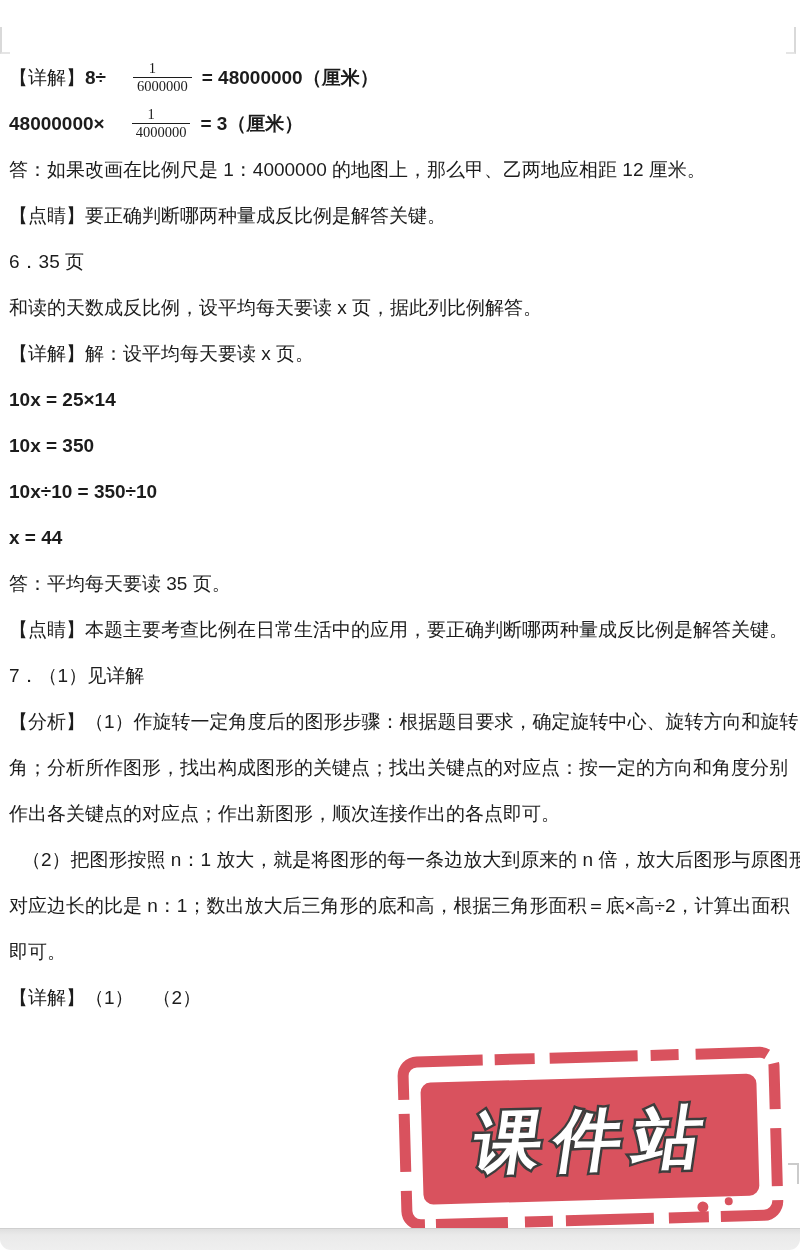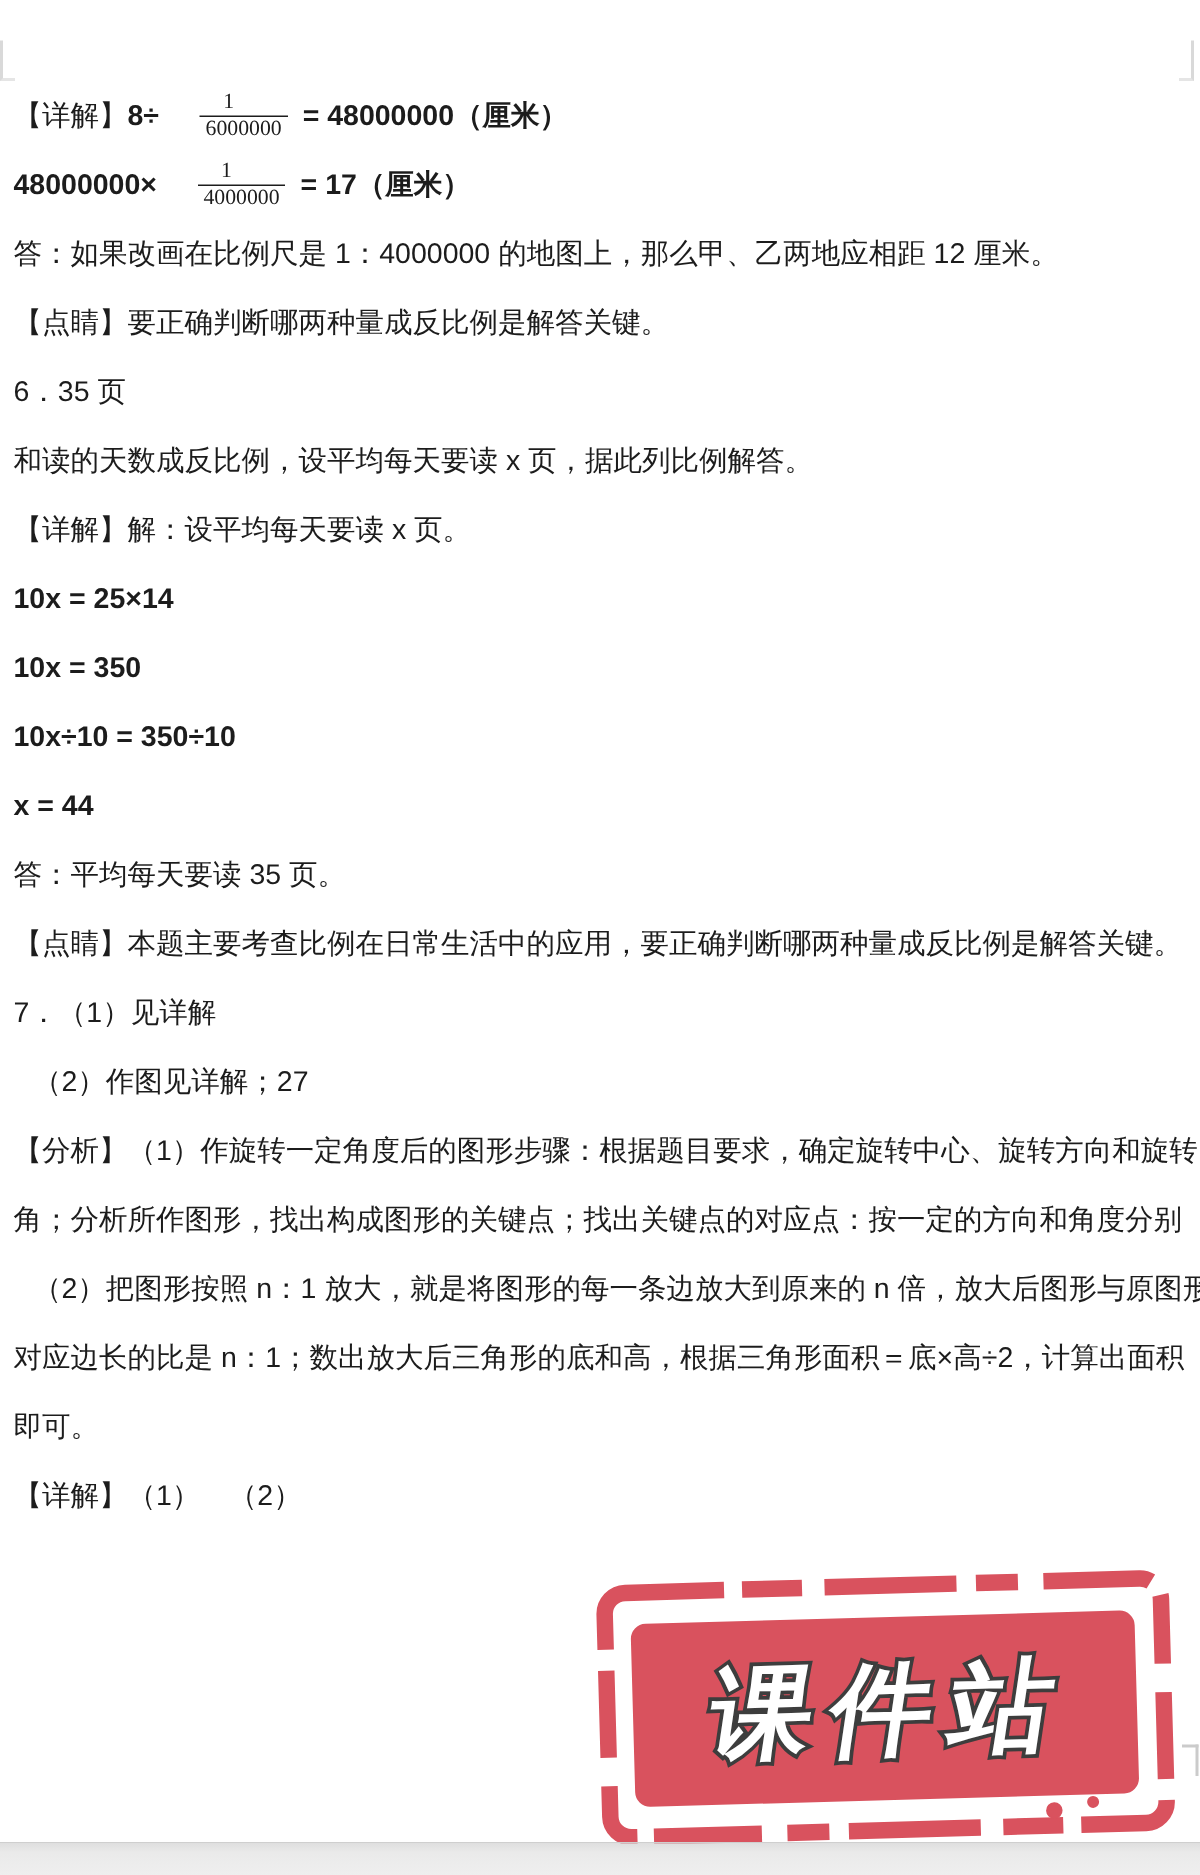--- a/index.html
+++ b/index.html
@@ -2,20 +2,21 @@
 <html style="--stamp-red: #d9525e; --text-color: #1c1c1c;"><head>
 <meta charset="utf-8">
 <style>
   * { margin:0; padding:0; box-sizing:border-box; }
   html,body { background:#ffffff; }
   .screen {
     position:relative; width:800px; height:1250px;
     background:#ffffff; overflow:hidden;
     font-family:"Liberation Sans","DejaVu Sans",sans-serif;
     color:var(--text-color,#1c1c1c);
+    border-radius:11px;
   }
   
   .doc-lines { position:absolute; left:9px; top:0; right:0; padding-top:55px; }
   .line {
     height:46px; line-height:46px; font-size:19px;
     white-space:nowrap; font-weight:400;
   }
   .line.indent { padding-left:13px; }
   .line.bold { font-weight:600; }
   .line.formula { display:flex; align-items:center; }
@@ -76,37 +77,37 @@
         </span>
         <span class="expr">= 48000000（厘米）</span>
       </div>
       <div class="line formula">
         <span class="flabel"></span>
         <span class="expr">48000000×</span>
         <span class="frac">
           <span>1</span>
           <span class="den">4000000</span>
         </span>
-        <span class="expr">= 17（厘米）</span>
+        <span class="expr">= 3（厘米）</span>
       </div>
       <div class="line">答：如果改画在比例尺是 1：4000000 的地图上，那么甲、乙两地应相距 12 厘米。</div>
       <div class="line">【点睛】要正确判断哪两种量成反比例是解答关键。</div>
       <div class="line">6．35 页</div>
       <div class="line">和读的天数成反比例，设平均每天要读 x 页，据此列比例解答。</div>
       <div class="line">【详解】解：设平均每天要读 x 页。</div>
       <div class="line bold">10x = 25×14</div>
       <div class="line bold">10x = 350</div>
       <div class="line bold">10x÷10 = 350÷10</div>
       <div class="line bold">x = 44</div>
       <div class="line">答：平均每天要读 35 页。</div>
       <div class="line">【点睛】本题主要考查比例在日常生活中的应用，要正确判断哪两种量成反比例是解答关键。</div>
       <div class="line">7．（1）见详解</div>
-      <div class="line indent">（2）作图见详解；27</div>
       <div class="line">【分析】（1）作旋转一定角度后的图形步骤：根据题目要求，确定旋转中心、旋转方向和旋转</div>
       <div class="line">角；分析所作图形，找出构成图形的关键点；找出关键点的对应点：按一定的方向和角度分别</div>
+      <div class="line">作出各关键点的对应点；作出新图形，顺次连接作出的各点即可。</div>
       <div class="line indent">（2）把图形按照 n：1 放大，就是将图形的每一条边放大到原来的 n 倍，放大后图形与原图形</div>
       <div class="line">对应边长的比是 n：1；数出放大后三角形的底和高，根据三角形面积＝底×高÷2，计算出面积</div>
       <div class="line">即可。</div>
       <div class="line">【详解】（1）　（2）</div>
     </div>
 
   <div class="stamp">
     <svg width="392" height="182" viewBox="0 0 392 182">
       <rect x="7" y="7" width="371" height="163" rx="14" fill="none" stroke="currentColor" stroke-width="11" stroke-dasharray="66 12 40 15 88 13 28 17 72 11 46 19 58 14"></rect>
       <circle cx="303" cy="160" r="5.5" fill="currentColor"></circle>

